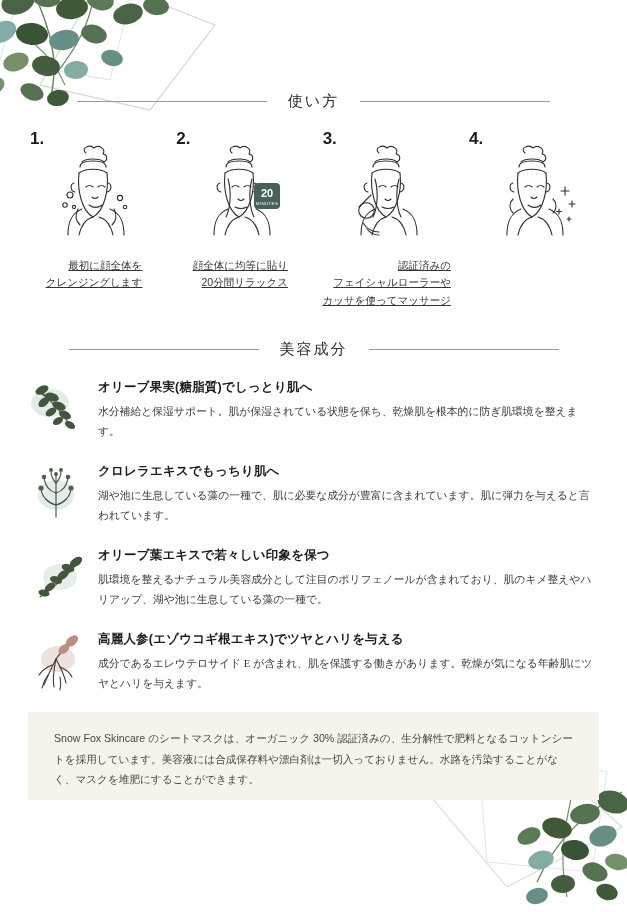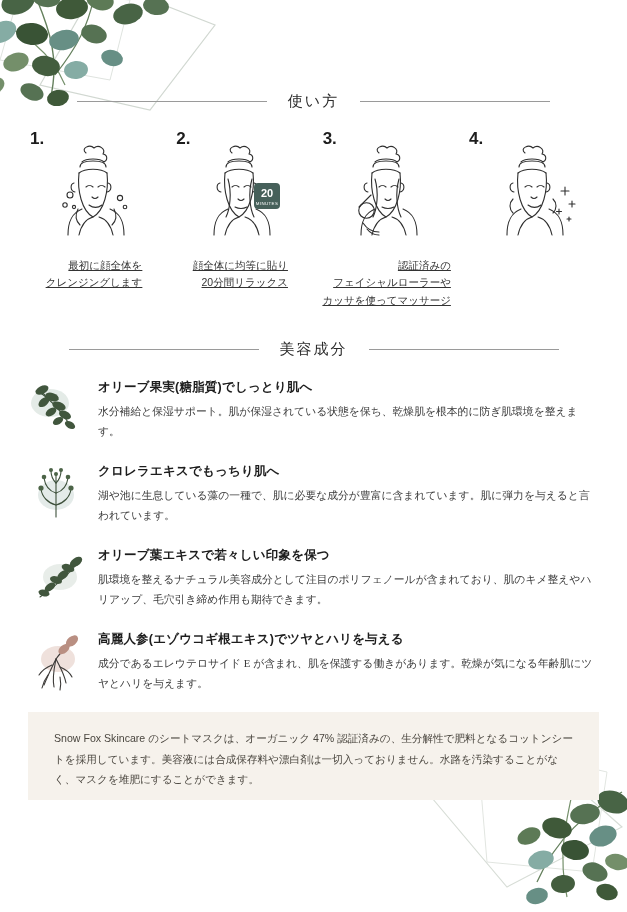--- a/index.html
+++ b/index.html
@@ -428,21 +428,21 @@
             <ellipse cx="46" cy="13" rx="7" ry="4" transform="rotate(-35 46 13)"></ellipse>
             <ellipse cx="38" cy="19" rx="6.6" ry="3.8" transform="rotate(20 38 19)"></ellipse>
             <ellipse cx="33" cy="26" rx="6.6" ry="3.8" transform="rotate(-38 33 26)"></ellipse>
             <ellipse cx="26" cy="31" rx="6.2" ry="3.6" transform="rotate(18 26 31)"></ellipse>
             <ellipse cx="20" cy="38" rx="6" ry="3.5" transform="rotate(-36 20 38)"></ellipse>
             <ellipse cx="14" cy="44" rx="5.6" ry="3.3" transform="rotate(16 14 44)"></ellipse>
           </g>
         </svg>
         <div class="ing-body">
           <h3 class="ing-title">オリーブ葉エキスで若々しい印象を保つ</h3>
-          <p class="ing-text">肌環境を整えるナチュラル美容成分として注目のポリフェノールが含まれており、肌のキメ整えやハリアップ、毛穴引き締め作用も期待できます。</p>
+          <p class="ing-text">肌環境を整えるナチュラル美容成分として注目のポリフェノールが含まれており、肌のキメ整えやハリアップ、湖や池に生息している藻の一種で。</p>
         </div>
       </div>
 
       <div class="ing">
         <svg class="ing-icon" viewBox="0 0 62 62" xmlns="http://www.w3.org/2000/svg">
           <ellipse cx="28" cy="26" rx="17" ry="13" fill="#ecdcd6" opacity="0.85"></ellipse>
           <g fill="none" stroke="#3c3a38" stroke-width="1.1" stroke-linecap="round">
             <path d="M44 6 C36 14 30 20 26 26"></path>
             <path d="M26 26 C22 34 18 42 14 52"></path>
             <path d="M26 26 C24 36 22 44 24 54"></path>
@@ -460,16 +460,16 @@
         <div class="ing-body">
           <h3 class="ing-title">高麗人参(エゾウコギ根エキス)でツヤとハリを与える</h3>
           <p class="ing-text">成分であるエレウテロサイド E が含まれ、肌を保護する働きがあります。乾燥が気になる年齢肌にツヤとハリを与えます。</p>
         </div>
       </div>
 
     </div>
   </section>
 
   <div id="footnote">
-    <p>Snow Fox Skincare のシートマスクは、オーガニック 47% 認証済みの、生分解性で肥料となるコットンシートを採用しています。美容液には合成保存料や漂白剤は一切入っておりません。水路を汚染することがなく、マスクを堆肥にすることができます。</p>
+    <p>Snow Fox Skincare のシートマスクは、オーガニック 30% 認証済みの、生分解性で肥料となるコットンシートを採用しています。美容液には合成保存料や漂白剤は一切入っておりません。水路を汚染することがなく、マスクを堆肥にすることができます。</p>
   </div>
 
 </div>
 
 </body></html>

